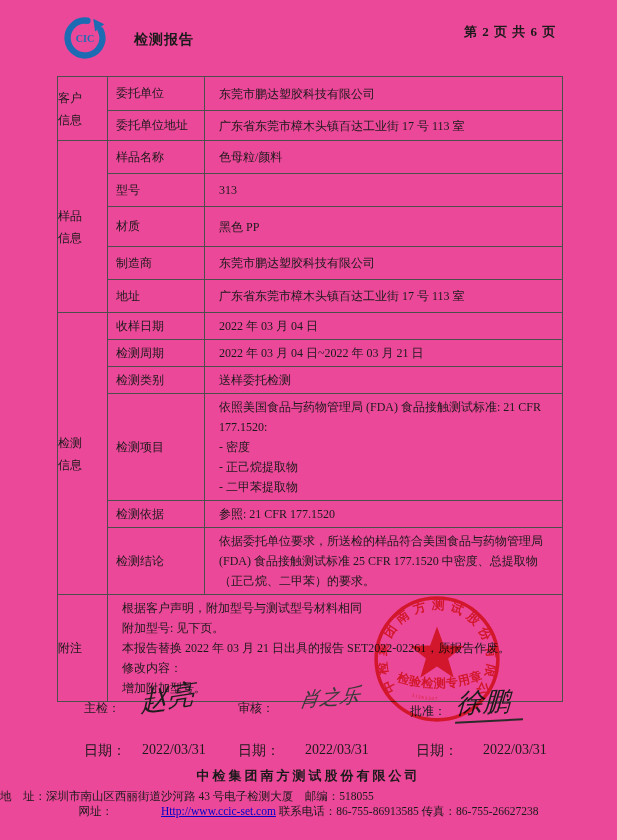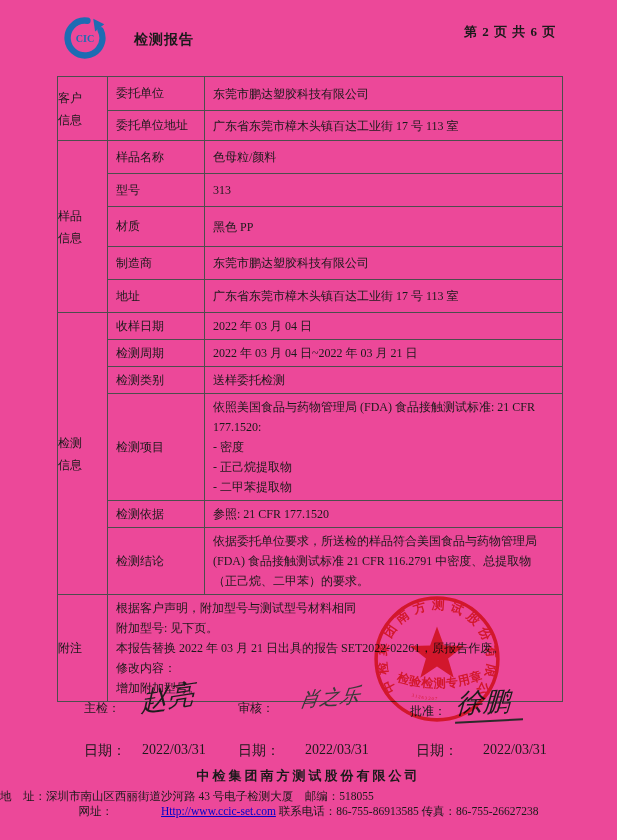--- a/index.html
+++ b/index.html
@@ -17,21 +17,21 @@
   .hdr-page { position:absolute; left:464px; top:23px; font-size:13px; font-weight:bold; letter-spacing:1px; }
 
   
   table.report {
     position:absolute; left:57px; top:76px; width:506px;
     border-collapse:collapse; table-layout:fixed; font-size:12px;
   }
   table.report td { border:1px solid #4d4d4d; vertical-align:middle; }
   td.cat { width:50px; text-align:left; white-space:pre-line; line-height:22px; }
   td.lbl { width:97px; padding:2px 0 2px 8px; }
-  td.val { padding:3px 8px; white-space:pre-line; line-height:20px;font-family:Liberation Serif, serif; }
+  td.val { padding:3px 14px; white-space:pre-line; line-height:20px;font-family:Liberation Serif, serif; }
 
   
   .slabel { position:absolute; font-size:12px; white-space:nowrap; }
   .sdate  { position:absolute; font-size:14px; white-space:nowrap; }
   .sig { position:absolute; font-style:italic; white-space:nowrap; color:#1c1c1c; }
   .sig1 { left:140px; top:680px; font-size:27px; transform:rotate(-9deg) skewX(-8deg); }
   .sig2 { left:300px; top:684px; font-size:20px; transform:rotate(-5deg) skewX(-14deg); color:#3a3a3a; }
   .sig3 { left:456px; top:684px; font-size:27px; transform:rotate(-3deg) skewX(-6deg); border-bottom:2px solid #2a2a2a; padding-right:14px; }
 
   
@@ -120,21 +120,21 @@
 - 密度
 - 正己烷提取物
 - 二甲苯提取物</td>
     </tr>
     <tr style="height:23px">
       <td class="lbl">检测依据</td>
       <td class="val">参照: 21 CFR 177.1520</td>
     </tr>
     <tr style="height:56px">
       <td class="lbl">检测结论</td>
-      <td class="val">依据委托单位要求，所送检的样品符合美国食品与药物管理局 (FDA) 食品接触测试标准 21 CFR 116.2791 中密度、总提取物（正己烷、二甲苯）的要求。</td>
+      <td class="val">依据委托单位要求，所送检的样品符合美国食品与药物管理局 (FDA) 食品接触测试标准 25 CFR 177.1520 中密度、总提取物（正己烷、二甲苯）的要求。</td>
     </tr>
 
     <tr style="height:96px">
       <td class="cat">附注</td>
       <td class="val" colspan="2">根据客户声明，附加型号与测试型号材料相同
 附加型号: 见下页。
 本报告替换 2022 年 03 月 21 日出具的报告 SET2022-02261，原报告作废。
 修改内容：
 增加附加型号。</td>
     </tr>

